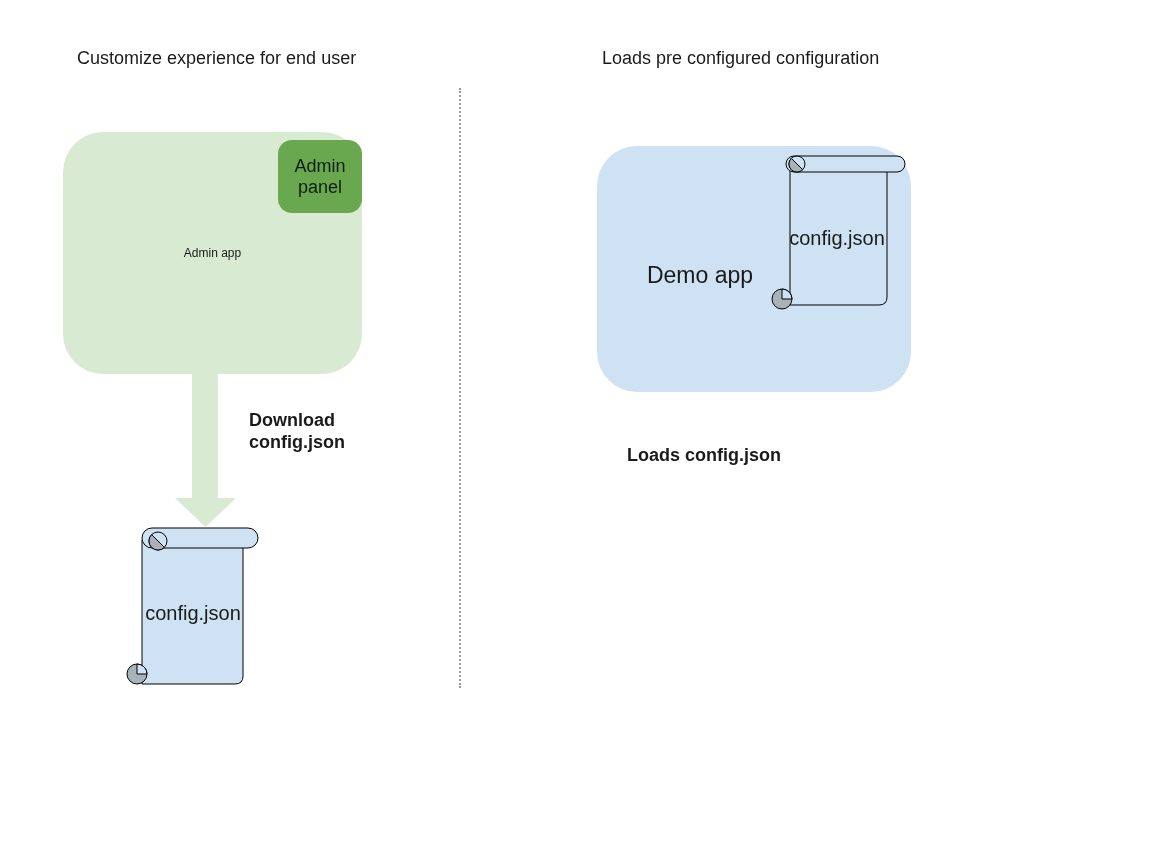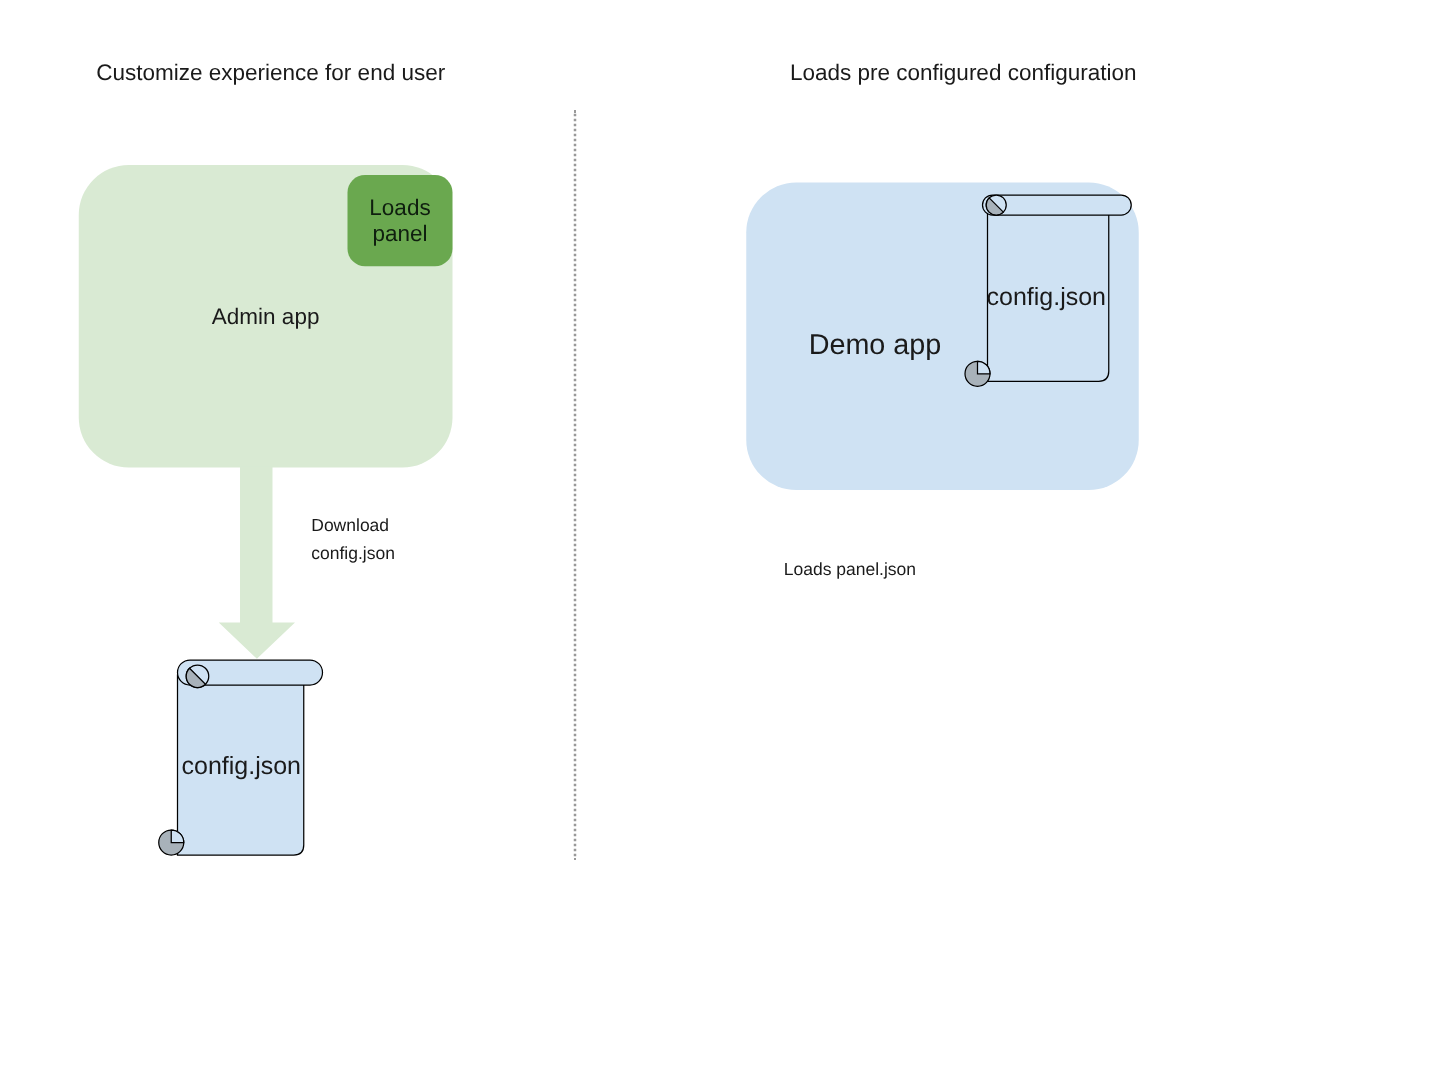--- a/index.html
+++ b/index.html
@@ -2,40 +2,40 @@
 <html><head>
 <meta charset="utf-8">
 <style>
   html,body { margin:0; padding:0; background:#ffffff; }
   .canvas {
     position:relative; width:1152px; height:864px; background:#ffffff;
     font-family:"Liberation Sans", sans-serif; color:#1a1a1a; overflow:hidden;
   }
   .abs { position:absolute; }
   .title { font-size:18px; line-height:22px; white-space:nowrap; }
-  .caption { font-size:14px; line-height:22px; }
+  .caption { font-size:18px; line-height:22px;font-weight:bold; }
   .app-box { display:flex; align-items:center; justify-content:center; }
   .admin-box {
     left:63px; top:132px; width:299px; height:242px;
     background:#d9ead3; border-radius:40px;
   }
   .admin-panel {
     left:278px; top:140px; width:84px; height:73px;
     background:#6aa84f; border-radius:14px;
     display:flex; align-items:center; justify-content:center;
     text-align:center; font-size:18px; line-height:21px; color:#0f1f0f;
   }
   .demo-box {
     left:597px; top:146px; width:314px; height:246px;
     background:#cfe2f3; border-radius:40px;
   }
-  .app-label { font-size:18px; }
+  .app-label { font-size:12px; }
   .demo-label { left:630px; top:262px; width:140px; text-align:center; font-size:23px; }
   .left-title  { left:77px;  top:47px; }
-  .right-title { left:632px; top:47px; }
+  .right-title { left:602px; top:47px; }
   .download-label { left:249px; top:409px; width:112px; }
   .loads-label    { left:627px; top:444px; }
   .file-label { font-size:20px; line-height:18px; text-align:center; }
   .file-label-left  { left:128px; top:604px; width:130px; }
   .file-label-right { left:772px; top:229px; width:130px; }
   .divider {
     left:459px; top:88px; height:600px; width:0;
     border-left:2px dotted #999999;
   }
   svg.shape { position:absolute; }
@@ -47,21 +47,21 @@
 
   <div class="abs title left-title">Customize experience for end user</div>
   <div class="abs title right-title">Loads pre configured configuration</div>
 
   <div class="abs divider"></div>
 
   <div class="abs app-box admin-box">
     <span class="app-label">Admin app</span>
   </div>
   <div class="abs admin-panel">
-    <span>Loads panel</span>
+    <span>Admin panel</span>
   </div>
 
   <svg class="shape" style="left:170px; top:373px;" width="72" height="156" viewBox="0 0 72 156">
     <polygon points="22,0 48,0 48,125 66,125 35.5,154 5,125 22,125" fill="#d9ead3"></polygon>
   </svg>
   <div class="abs caption download-label">Download config.json</div>
 
   <svg class="shape" style="left:126px; top:522px;" width="140" height="168" viewBox="0 0 140 168">
     <path d="M16,18 H117 V154 Q117,162 109,162 H16 Z" fill="#cfe2f3" stroke="#000" stroke-width="1"></path>
     <circle cx="11" cy="152" r="10" fill="#a8b2ba" stroke="#000" stroke-width="1"></circle>
@@ -78,15 +78,15 @@
   <svg class="shape" style="left:770px; top:150px;" width="142" height="165" viewBox="0 0 142 165">
     <path d="M20,14 H117 V147 Q117,155 109,155 H20 Z" fill="#cfe2f3" stroke="#000" stroke-width="1"></path>
     <circle cx="12" cy="149" r="10" fill="#a8b2ba" stroke="#000" stroke-width="1"></circle>
     <path d="M12,139 A10,10 0 0 1 22,149 L12,149 Z" fill="#cfe2f3" stroke="#000" stroke-width="1"></path>
     <rect x="16" y="6" width="119" height="16" rx="8" fill="#cfe2f3" stroke="#000" stroke-width="1"></rect>
     <circle cx="27" cy="14" r="8" fill="#cfe2f3" stroke="#000" stroke-width="1"></circle>
     <path d="M21.3,8.3 A8,8 0 1 0 32.7,19.7 Z" fill="#a8b2ba" stroke="#000" stroke-width="1"></path>
   </svg>
   <div class="abs file-label file-label-right">config.json</div>
 
-  <div class="abs caption loads-label">Loads panel.json</div>
+  <div class="abs caption loads-label">Loads config.json</div>
 
 </div>
 
 </body></html>

